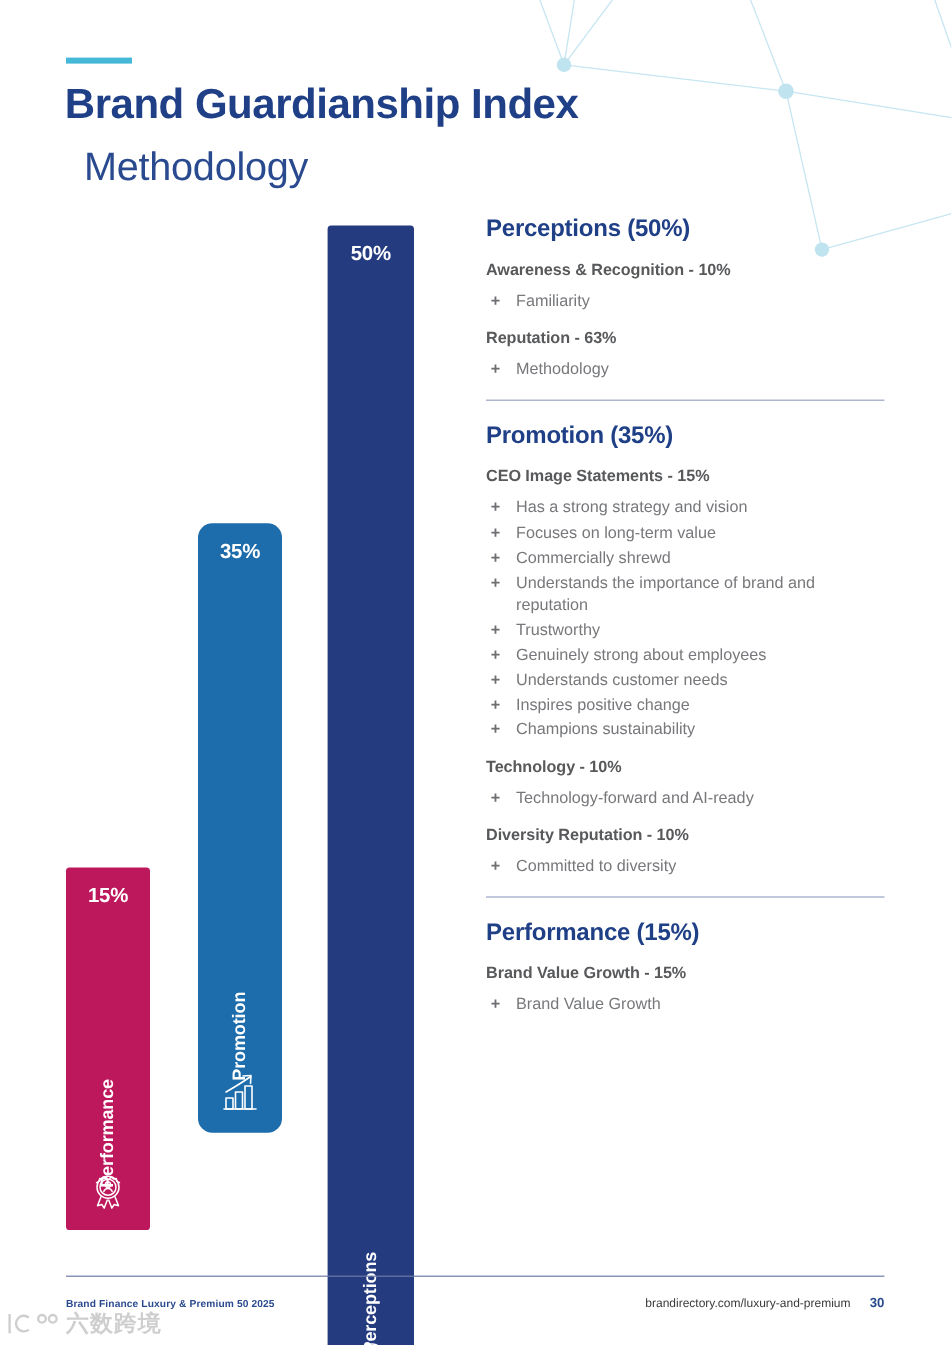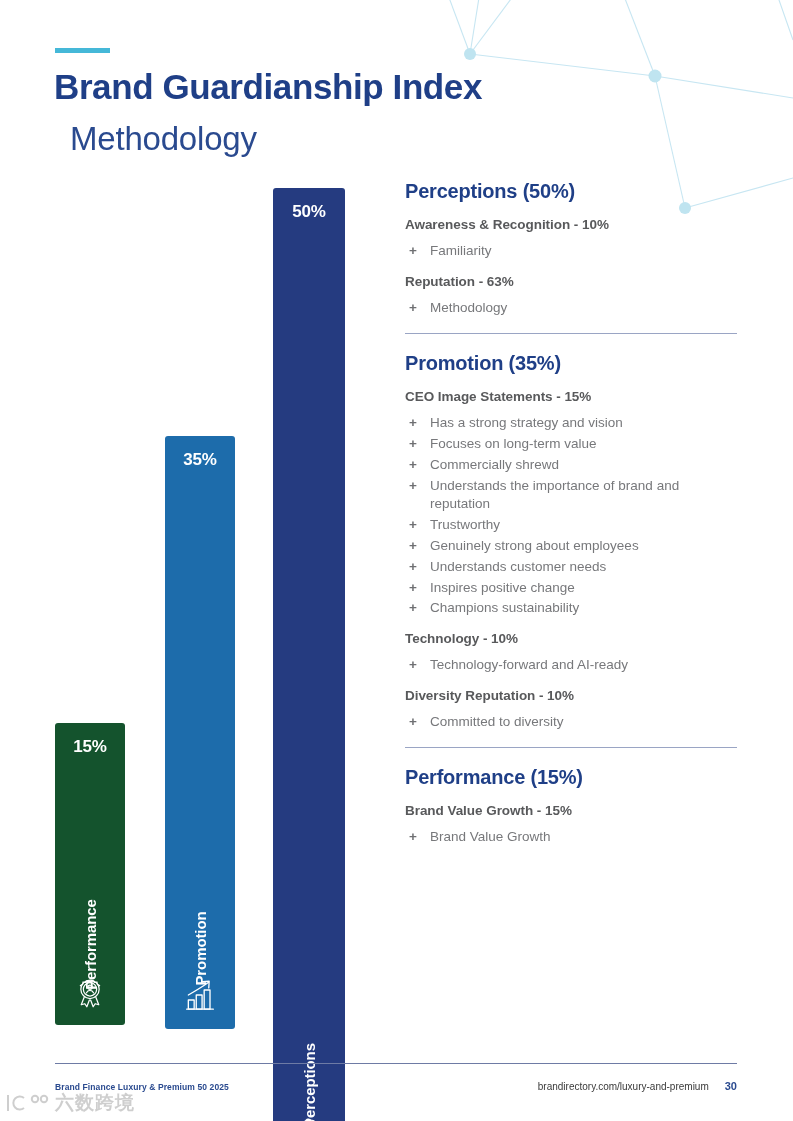--- a/index.html
+++ b/index.html
@@ -238,38 +238,38 @@
   </svg>
 
   <div id="accent-rule"></div>
   <div id="title-block">
     <div id="title-main">Brand Guardianship Index</div>
     <div id="title-sub">Methodology</div>
   </div>
 
   <div id="bars">
 
-    <div class="bar" style="left:55px; top:723px; width:70px; height:302px; background:#14532d;">
+    <div class="bar" style="left:55px; top:723px; width:70px; height:302px; background:#be185d;">
       <div class="bar-pct">15%</div>
       <div class="bar-label">Performance</div>
       <svg class="bar-icon" viewBox="0 0 48 48">
         <g fill="none" stroke="#ffffff" stroke-width="1.5" stroke-linejoin="round" stroke-linecap="round">
           <circle cx="24" cy="22" r="11"></circle>
           <circle cx="24" cy="22" r="8"></circle>
           <circle cx="24" cy="19.5" r="2.6"></circle>
           <path d="M19.8 26.2c0.8-1.9 2.3-2.9 4.2-2.9s3.4 1 4.2 2.9"></path>
           <path d="M12.5 17.5 l2.6-1.4 0.6-2.9 2.9 0.6 2.2-2 2 2.2"></path>
           <path d="M35.5 17.5 l-2.6-1.4 -0.6-2.9 -2.9 0.6 -2.2-2 -2 2.2"></path>
           <path d="M17 31.5 l-3.5 9 4.3-1.2 2.4 3.6 3.1-8"></path>
           <path d="M31 31.5 l3.5 9 -4.3-1.2 -2.4 3.6 -3.1-8"></path>
         </g>
       </svg>
     </div>
 
-    <div class="bar" style="left:165px; top:436px; width:70px; height:593px; background:#1d6cab;">
+    <div class="bar" style="left:165px; top:436px; width:70px; height:508px; background:#1d6cab;border-radius:12px;">
       <div class="bar-pct">35%</div>
       <div class="bar-label">Promotion</div>
       <svg class="bar-icon" viewBox="0 0 48 48">
         <g fill="none" stroke="#ffffff" stroke-width="1.6" stroke-linejoin="round" stroke-linecap="round">
           <rect x="10" y="30" width="7" height="11"></rect>
           <rect x="19.5" y="24" width="7" height="17"></rect>
           <rect x="29" y="18" width="7" height="23"></rect>
           <line x1="8" y1="41" x2="40" y2="41"></line>
           <path d="M10 24 C17 20, 24 16, 34 9"></path>
           <path d="M27 8 L35 7.5 L34.5 15.5"></path>

